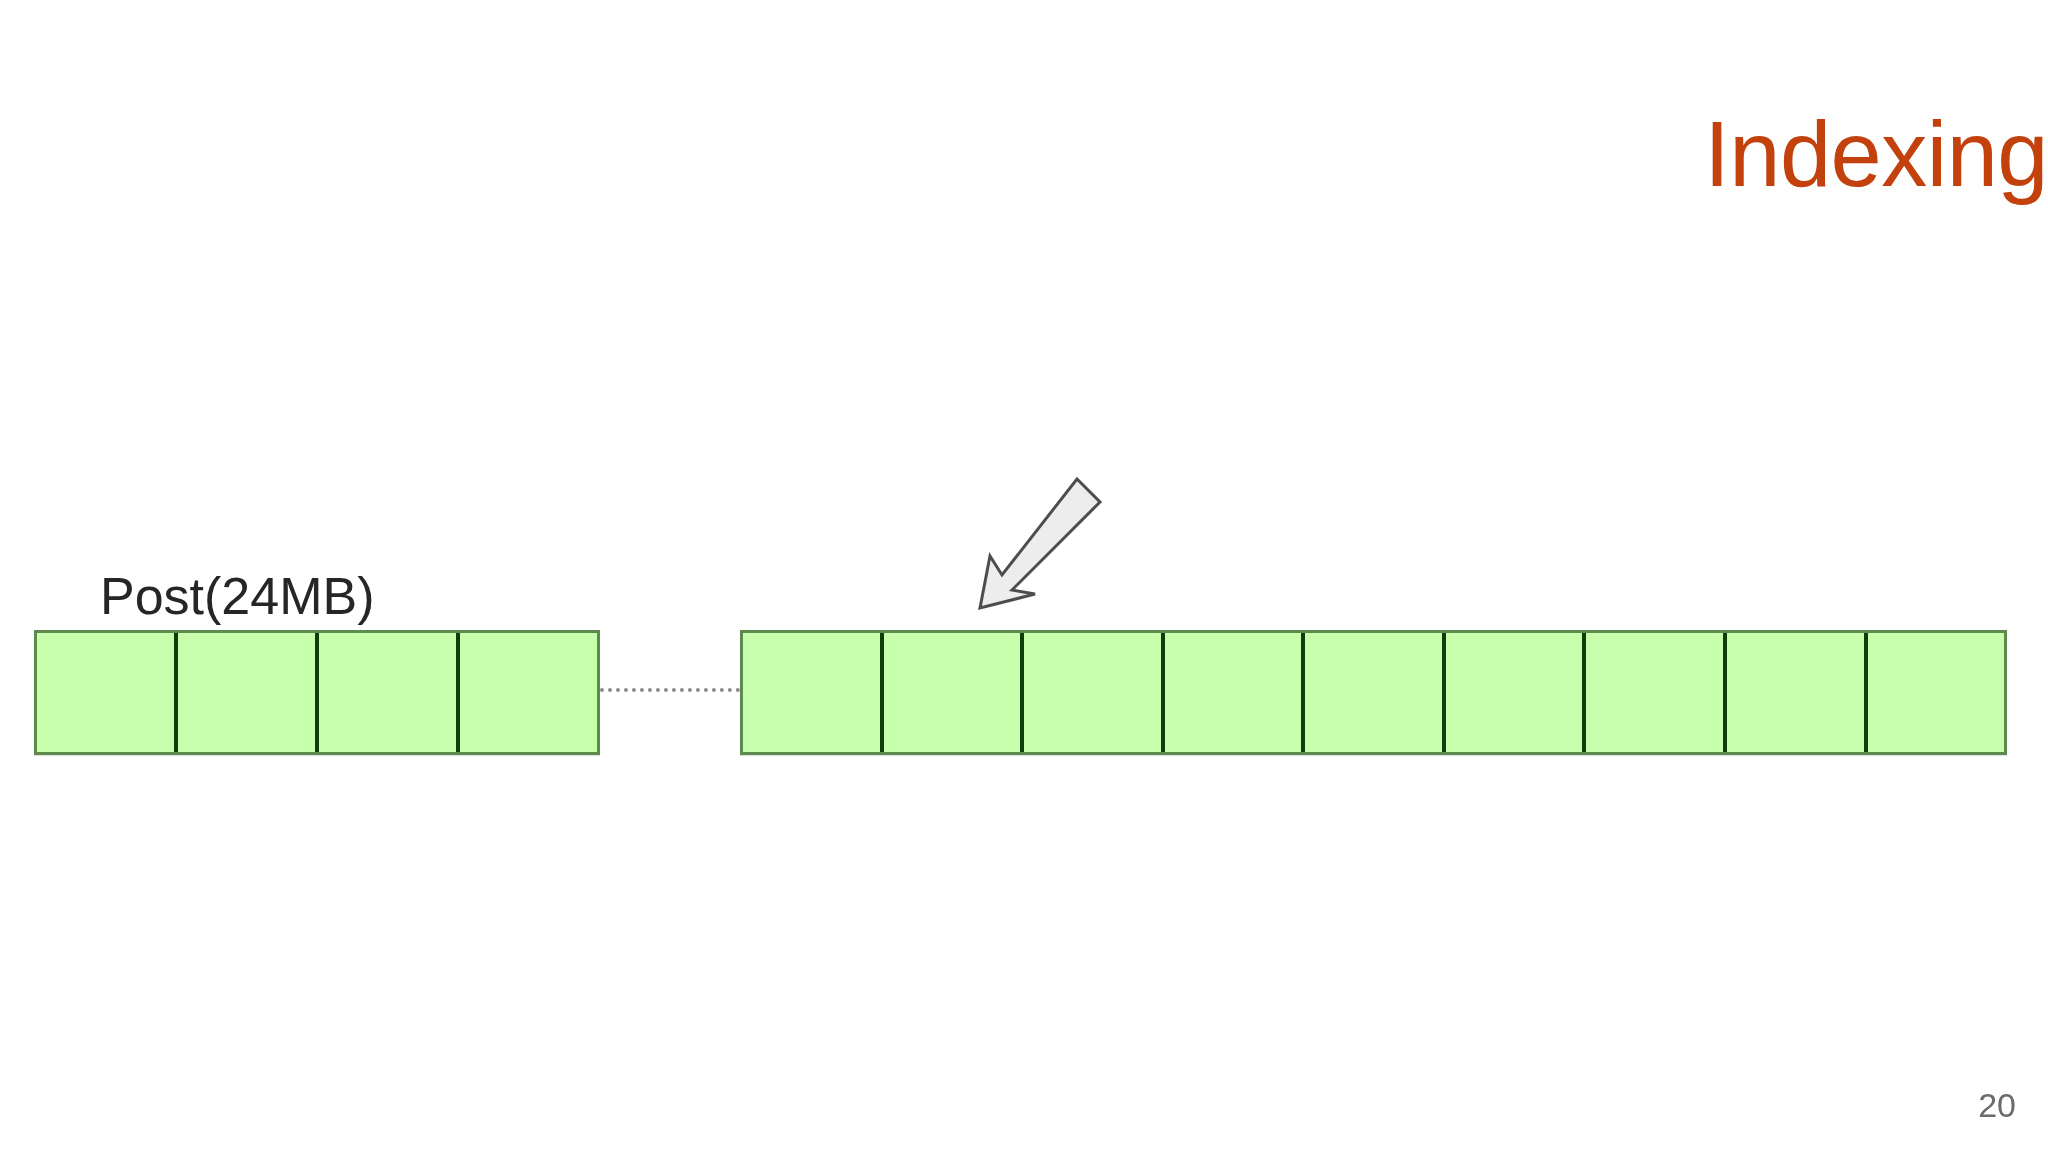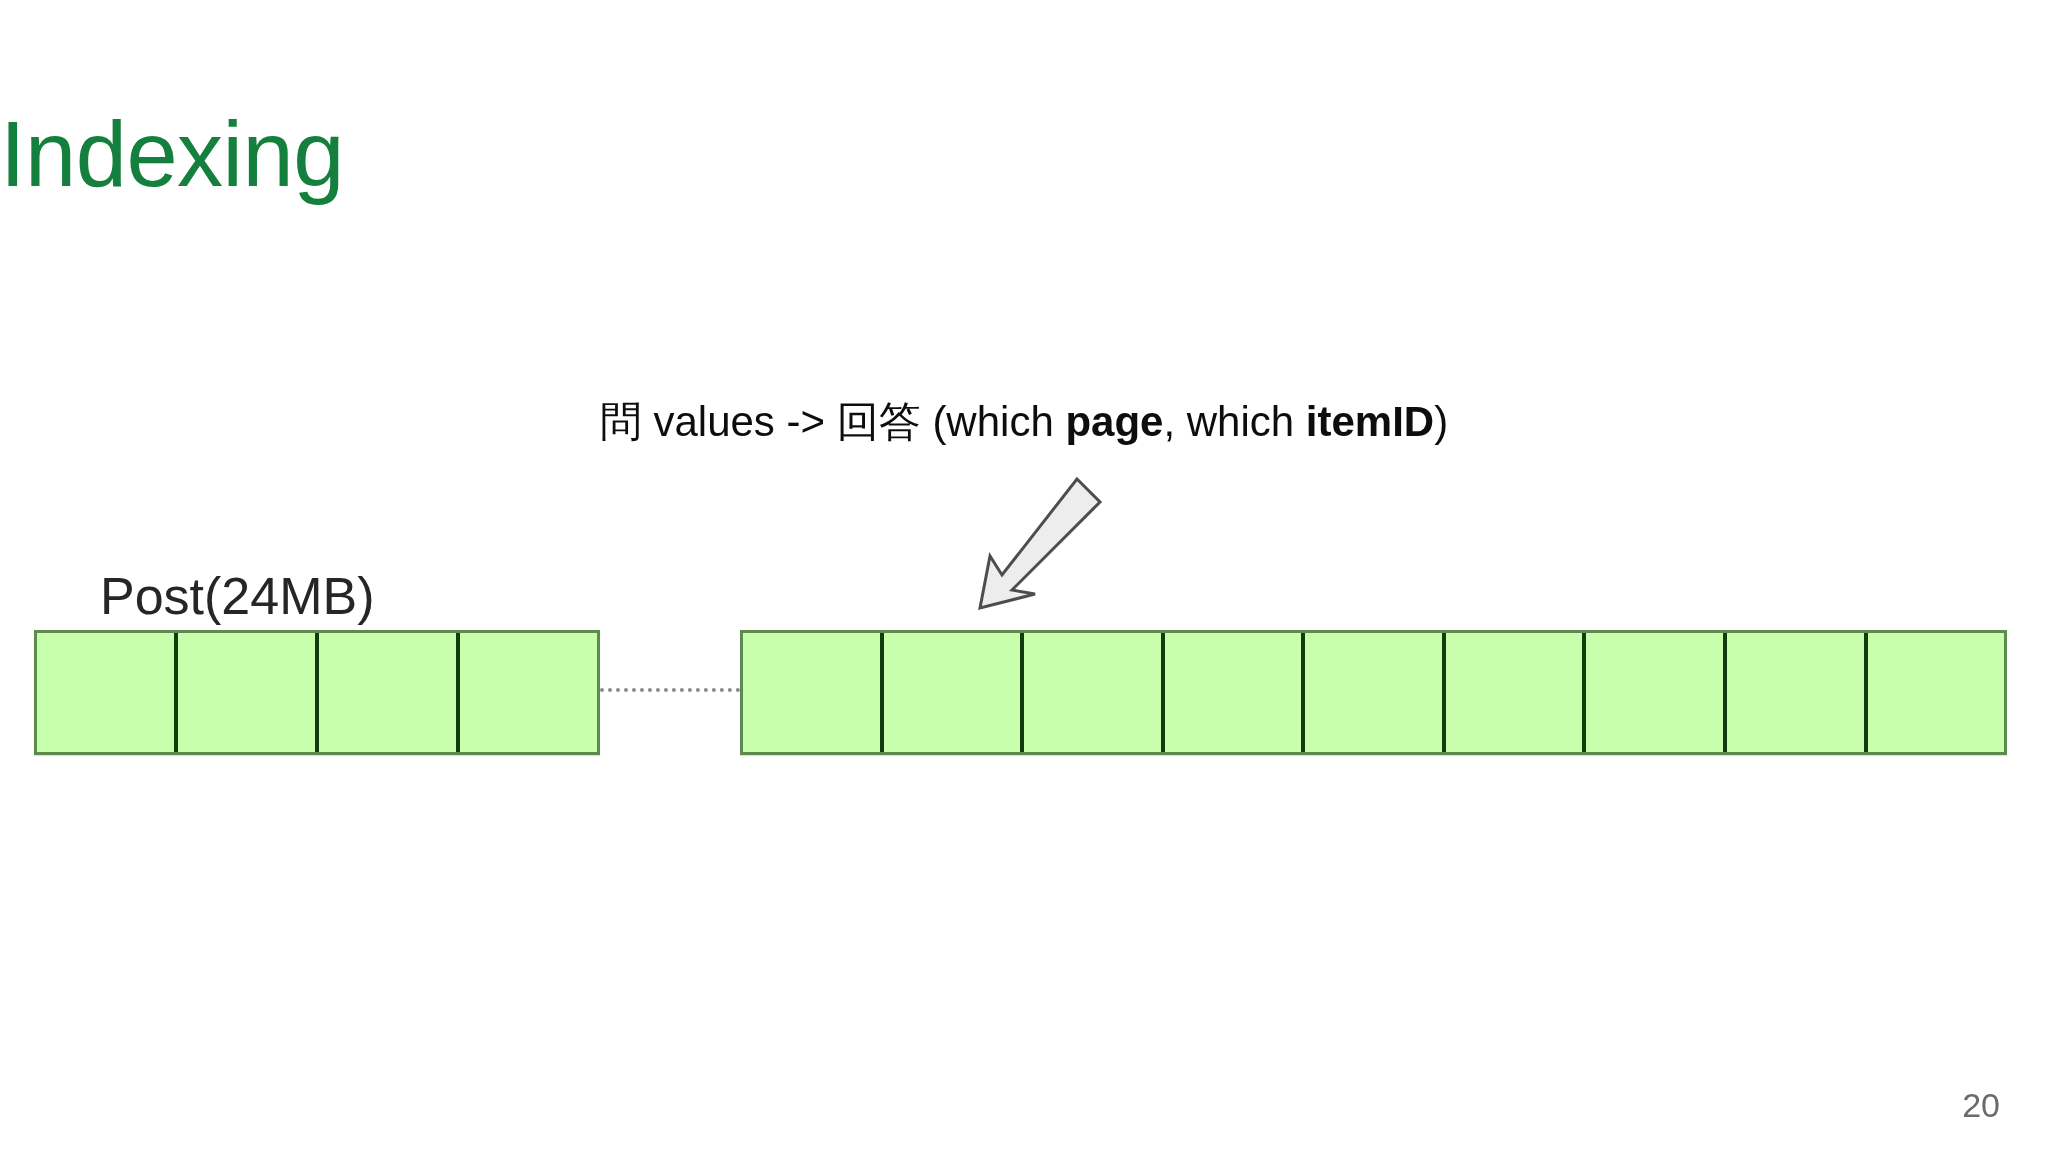--- a/index.html
+++ b/index.html
@@ -17,25 +17,25 @@
     background: #ffffff;
     overflow: hidden;
   }
 
   
   #slide-title {
     position: absolute;
     left: 0;
     top: 108px;
     width: 2048px;
-    text-align: left;
+    text-align: right;
     font-size: 92px;
     line-height: 1.0;
     font-weight: 400;
-    color: #15803d;
+    color: #c2410c;
     letter-spacing: -0.5px;
     white-space: nowrap;
   }
 
   
   #subtitle {
     position: absolute;
     left: 0;
     top: 398px;
     width: 2048px;
@@ -98,38 +98,35 @@
     left: 600px;
     top: 688px;
     width: 140px;
     height: 4px;
     border-top: 4px dotted #8c8c8c;
   }
 
   
   #page-number {
     position: absolute;
-    right: 48px;
+    right: 32px;
     bottom: 30px;
     font-size: 34px;
     line-height: 1;
     color: #6b6b6b;
     font-weight: 400;
   }
 </style>
 </head>
 <body>
 
 <div id="slide">
 
   <div id="slide-title">Indexing</div>
 
-  <div id="subtitle">
-    <span>問 values -&gt; 回答 (which </span><span class="bold">page</span><span>, which </span><span class="bold">itemID</span><span>)</span>
-  </div>
 
   <div id="post-label">Post(24MB)</div>
 
   <svg id="arrow-svg" viewBox="0 0 200 145">
     <polygon points="117,9 140,32 52,120 75,124 20,138 30,86 42,105" fill="#ededed" stroke="#4d4d4d" stroke-width="3" stroke-linejoin="miter"></polygon>
   </svg>
 
   <div id="strip-left" class="cell-strip">
     <div class="cell"></div>
     <div class="cell"></div>

